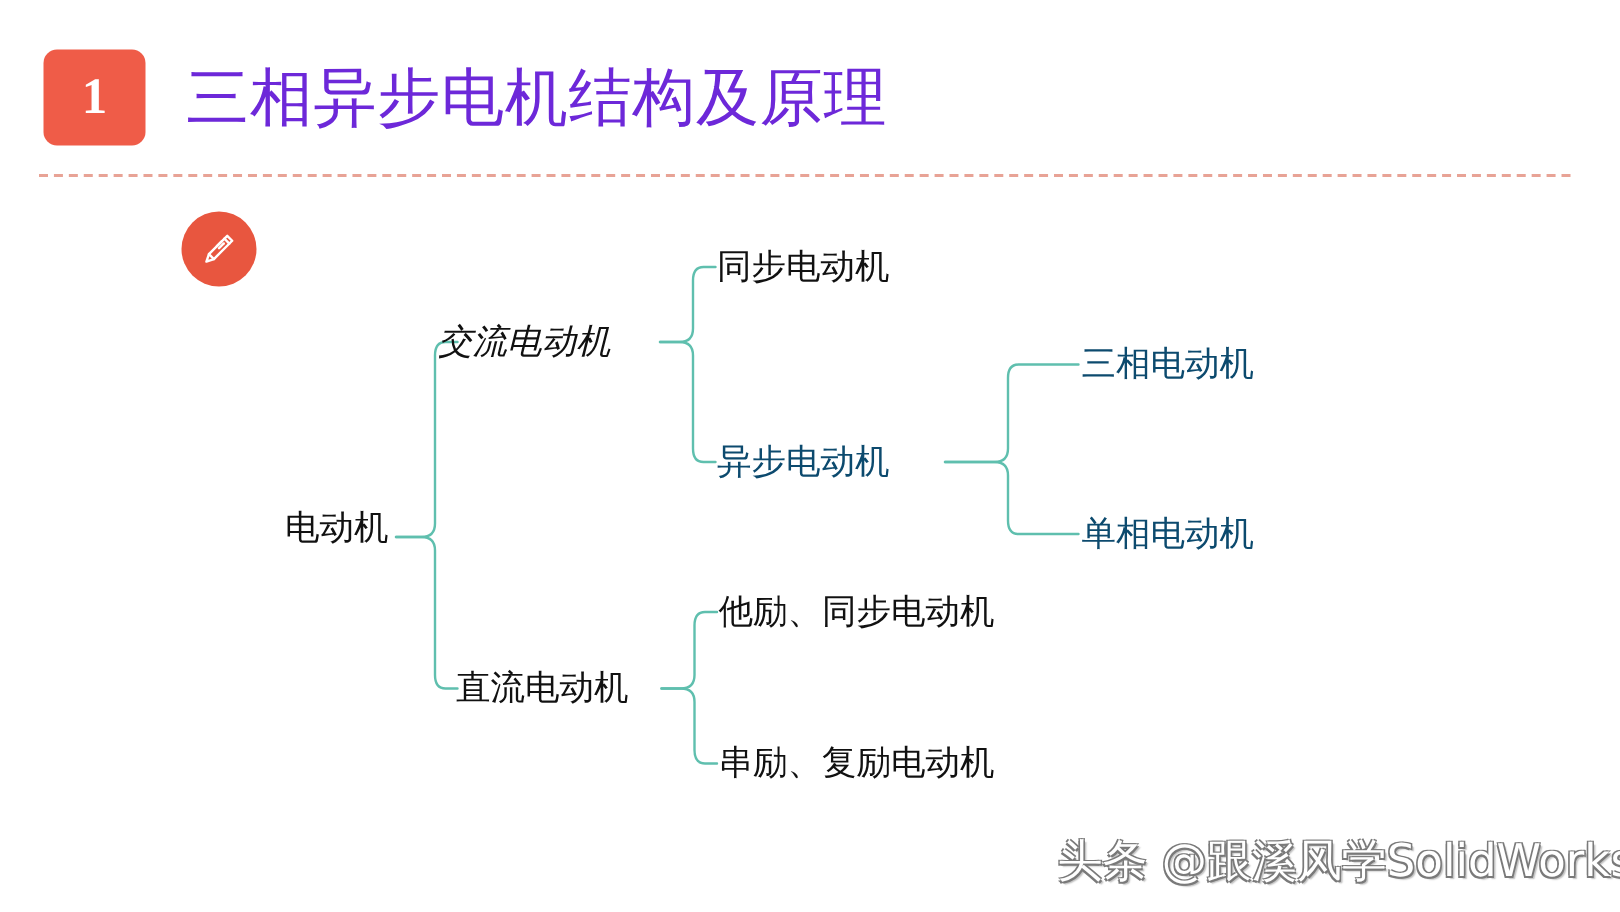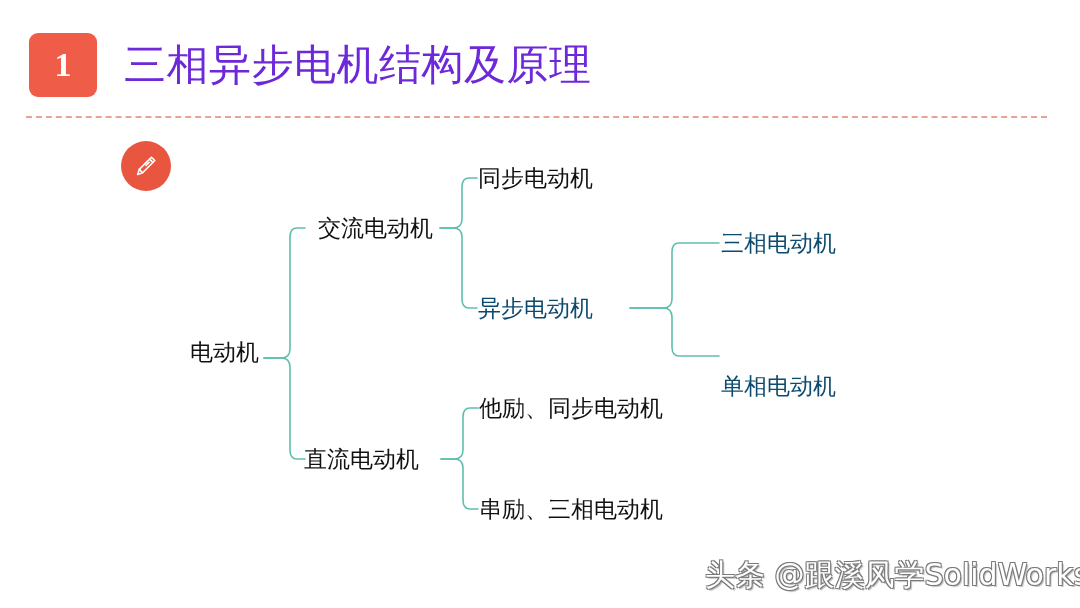--- a/index.html
+++ b/index.html
@@ -88,28 +88,28 @@
     white-space: nowrap;
     color: #111111;
     font-family: "DejaVu Sans", "Liberation Sans", sans-serif;
   }
   .node-label.red {
     color: #0c4a6e;
   }
 
   
   #node-root      { left: 190px; top: 352px; transform: translateY(-50%); }
-  #node-ac        { left: 318px; top: 228px; transform: translateY(-50%); }
+  #node-ac        { left: 292px; top: 228px; transform: translateY(-50%); font-style: italic; }
   #node-dc        { left: 304px; top: 459px; transform: translateY(-50%); }
   #node-sync      { left: 478px; top: 178px; transform: translateY(-50%); }
   #node-async     { left: 478px; top: 308px; transform: translateY(-50%); }
   #node-sep       { left: 479px; top: 408px; transform: translateY(-50%); }
   #node-series    { left: 479px; top: 509px; transform: translateY(-50%); }
   #node-three     { left: 721px; top: 243px; transform: translateY(-50%); }
-  #node-single    { left: 721px; top: 356px; transform: translateY(-50%); margin-top: 30px; }
+  #node-single    { left: 721px; top: 356px; transform: translateY(-50%); }
 
   
   #watermark {
     position: absolute;
     left: 705px;
     top: 555px;
     font-size: 30px;
     line-height: 40px;
     white-space: nowrap;
     color: #ffffff;
@@ -163,19 +163,19 @@
       <path d="M630 308 L663 308 Q672 308 672 317 L672 347 Q672 356 679 356 L719 356"></path>
     </g>
   </svg>
 
   <div class="node-label" id="node-root">电动机</div>
   <div class="node-label" id="node-ac">交流电动机</div>
   <div class="node-label" id="node-dc">直流电动机</div>
   <div class="node-label" id="node-sync">同步电动机</div>
   <div class="node-label red" id="node-async">异步电动机</div>
   <div class="node-label" id="node-sep">他励、同步电动机</div>
-  <div class="node-label" id="node-series">串励、三相电动机</div>
+  <div class="node-label" id="node-series">串励、复励电动机</div>
   <div class="node-label red" id="node-three">三相电动机</div>
   <div class="node-label red" id="node-single">单相电动机</div>
 
   <div id="watermark">头条 @跟溪风学SolidWorks</div>
 
 </div>
 
 </body></html>

